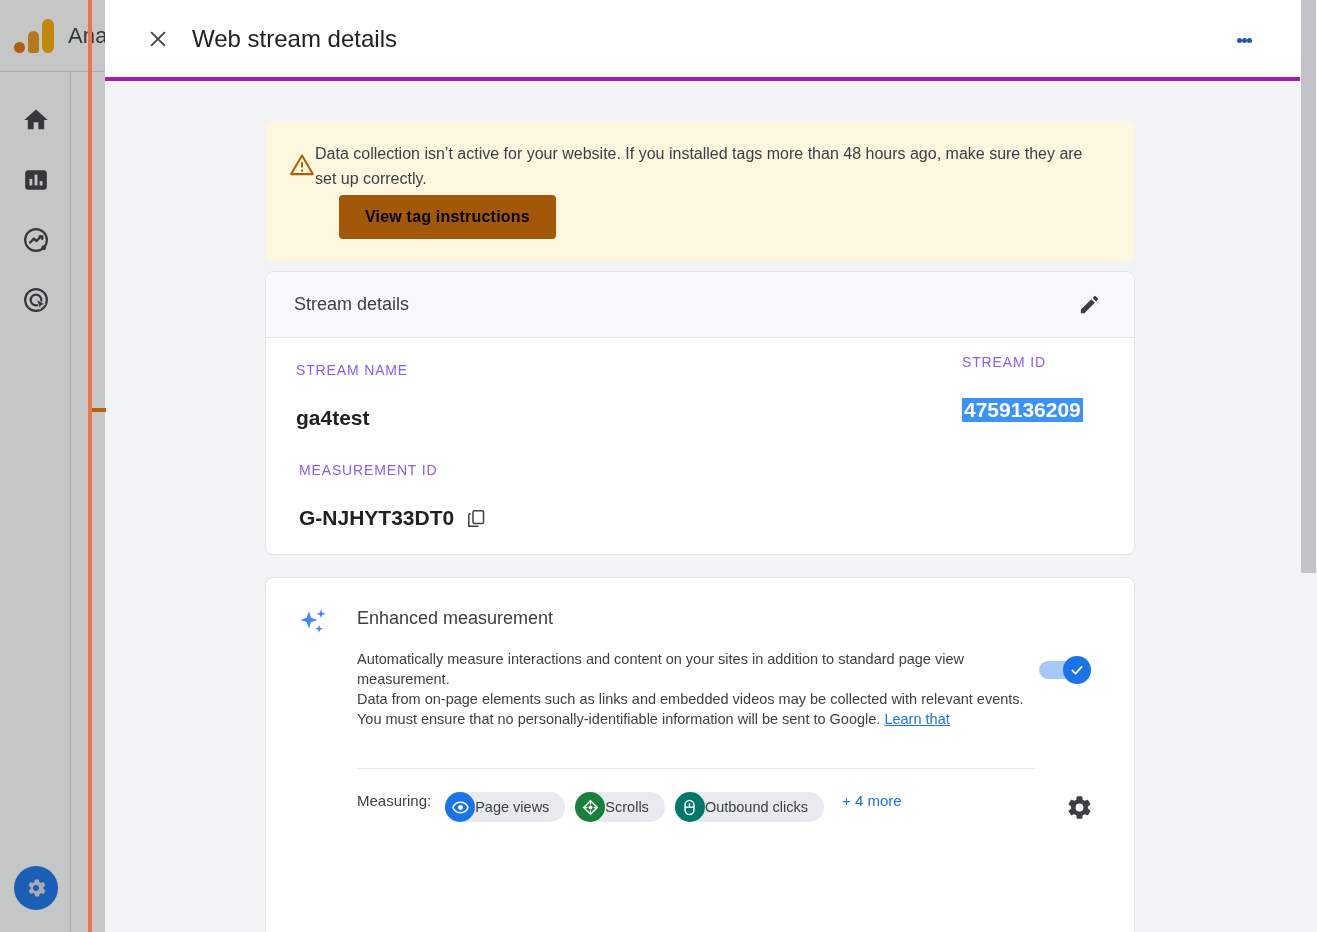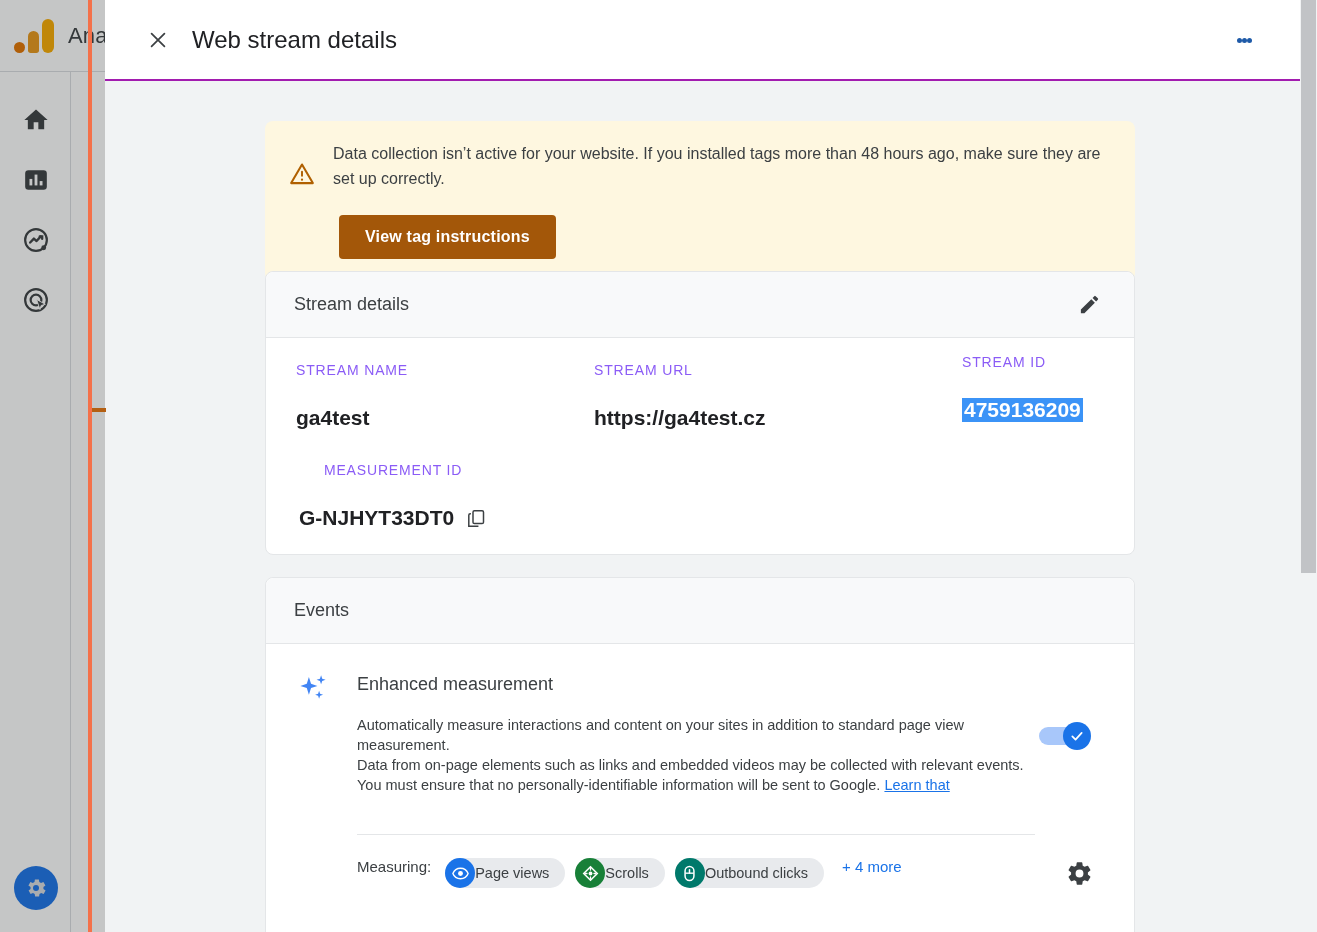--- a/index.html
+++ b/index.html
@@ -31,41 +31,41 @@
                  display:flex; align-items:center; justify-content:center; }
 
   
   .scrim { position:absolute; left:0; top:0; width:1317px; height:932px;
            background:rgba(32,33,36,0.26); }
 
   
   .modal { position:absolute; left:105px; top:0; width:1197px; height:932px;
            background:#f1f3f4; overflow:hidden; }
   .modal-header { position:absolute; left:0; top:0; width:1197px; height:81px;
-                  background:#ffffff; border-bottom:2px solid #a21caf;
+                  background:#ffffff; border-bottom:4px solid #a21caf;
                   display:flex; align:center; align-items:center; }
   .close-btn { margin-left:35px; width:36px; height:36px; display:flex;
                align-items:center; justify-content:center; border-radius:50%; }
   .modal-title { margin-left:16px; font-size:24px; color:#202124; font-weight:400; }
   .kebab { position:absolute; right:40px; top:22px; width:36px; height:36px;
            display:flex; align-items:center; justify-content:center; }
   .kebab .dot { width:5px; height:5px; border-radius:50%; background:#1e5aa8; margin:2px 0; }
 
   .modal-body { position:absolute; left:0; top:81px; width:1197px; bottom:0;
                 background:#f1f3f4; }
 
   
   .banner { position:absolute; left:160px; top:40px; width:870px; background:#fef7e0;
             border-radius:8px; padding:20px 24px 22px 24px; }
-  .banner-row { display:flex; align-items:flex-end; gap:18px; }
+  .banner-row { display:flex; align-items:center; }
   .warn-ico { flex:0 0 auto; margin-top:2px; }
   .banner-text { font-size:16px; line-height:25px; color:#3c4043; max-width:770px; }
-  .banner-btn { margin-left:50px; margin-top:24px; display:inline-flex; align-items:center;
+  .banner-btn { margin-left:50px; margin-top:4px; display:inline-flex; align-items:center;
                 justify-content:center; height:44px; padding:11px 26px; background:#a35709;
-                color:#ffffff; font-size:16px; font-weight:700; border-radius:4px;
+                color:#000000; font-size:16px; font-weight:700; border-radius:4px;
                 border:none; letter-spacing:0.2px; }
 
   
   .card { position:absolute; left:160px; width:870px; background:#ffffff;
           border:1px solid #e4e6e8; border-radius:8px; }
   .card-head { height:66px; background:#f8f9fa; border-bottom:1px solid #e4e6e8;
                border-radius:8px 8px 0 0; display:flex; align-items:center;
                padding:0 28px; justify-content:space-between; }
   .card-head-title { font-size:18px; color:#3c4043; }
 
@@ -73,21 +73,21 @@
   .details-grid { position:relative; height:217px; padding:28px 0 0 0; }
   .dcell { position:absolute; }
   .dlabel { font-size:14px; color:#8b5cf6; letter-spacing:0.85px; font-weight:400; }
   .dvalue { font-size:21px; color:#202124; font-weight:700; margin-top:28px;
             display:flex; align-items:center; gap:12px; }
   .sel-hl { background:#3b93f7; color:#ffffff; padding:0 2px; }
 
   .cell-name { left:30px; top:24px; }
   .cell-url  { left:328px; top:24px; }
   .cell-id   { left:696px; top:16px; }
-  .cell-mid  { left:33px; top:124px;text-align:center; }
+  .cell-mid  { left:33px; top:124px; }
 
   
   .anno-box { position:absolute; left:172px; top:457px; width:296px; height:103px;
               border:5px solid #f4683c; border-radius:12px; pointer-events:none; }
   
   .anno-line { position:absolute; left:88px; top:0; width:4px; height:932px; background:#f4714a; }
   .anno-tick { position:absolute; left:92px; top:408px; width:14px; height:4px; background:#b45f12; }
 
   #card-events { top:496px; height:430px; }
   .ev-body { position:relative; padding:0; }
@@ -224,24 +224,20 @@
           </div>
         </div>
 
         <div class="details-grid">
 
           <div class="dcell cell-name">
             <div class="dlabel">STREAM NAME</div>
             <div class="dvalue">ga4test</div>
           </div>
 
-          <div class="dcell cell-url">
-            <div class="dlabel">STREAM URL</div>
-            <div class="dvalue">https://ga4test.cz</div>
-          </div>
 
           <div class="dcell cell-id">
             <div class="dlabel">STREAM ID</div>
             <div class="dvalue">
               <span class="sel-hl">4759136209</span>
             </div>
           </div>
 
           <div class="dcell cell-mid">
             <div class="dlabel">MEASUREMENT ID</div>
@@ -255,23 +251,20 @@
               </span>
             </div>
           </div>
 
         </div>
 
         <div class="anno-box"></div>
       </div>
 
       <div class="card" id="card-events">
-        <div class="card-head">
-          <div class="card-head-title">Events</div>
-        </div>
 
         <div class="ev-body" style="height:362px;">
 
           <div class="ev-sparkle">
             <svg width="34" height="34" viewBox="0 0 24 24">
               <path d="M8.4 4.2 L9.9 9.0 L14.4 10.5 L9.9 12.0 L8.4 16.8 L6.9 12.0 L2.4 10.5 L6.9 9.0 Z" fill="#4285f4"></path>
               <path d="M17.0 3.0 L17.8 5.4 L20.2 6.2 L17.8 7.0 L17.0 9.4 L16.2 7.0 L13.8 6.2 L16.2 5.4 Z" fill="#4285f4"></path>
               <path d="M15.6 14.0 L16.3 16.1 L18.4 16.8 L16.3 17.5 L15.6 19.6 L14.9 17.5 L12.8 16.8 L14.9 16.1 Z" fill="#4285f4"></path>
             </svg>
           </div>

